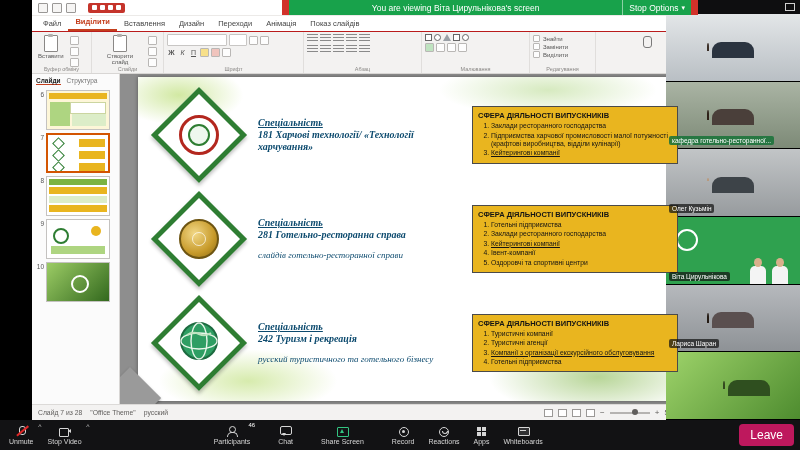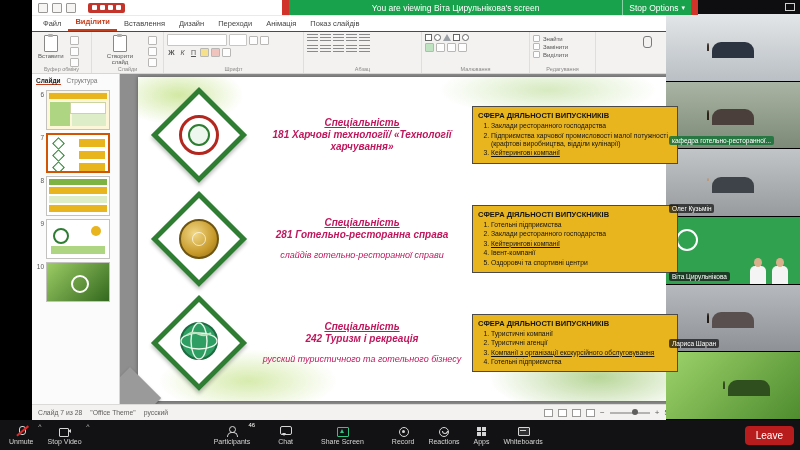--- a/index.html
+++ b/index.html
@@ -89,21 +89,21 @@
 
   .sec{display:flex;align-items:center;flex:1;position:relative;z-index:2;}
   .dcell{width:106px;display:flex;align-items:center;justify-content:center;flex:0 0 auto;}
   .dia{width:58px;height:58px;background:#fff;border:5px solid #2e7d32;transform:rotate(45deg);display:flex;align-items:center;justify-content:center;box-shadow:2px 2px 4px rgba(0,0,0,.25);}
   .emb{transform:rotate(-45deg);}
   .e1{width:40px;height:40px;border-radius:50%;background:#fff;border:3px solid #b3271e;position:relative;box-sizing:border-box;}
   .e1::after{content:"";position:absolute;inset:6px;border-radius:50%;border:2px solid #2e7d32;background:#eef7ee;}
   .e2{width:40px;height:40px;border-radius:50%;background:radial-gradient(circle at 38% 35%,#f2d887,#c79a2a 60%,#8a6a15);border:2px solid #6e5512;position:relative;box-sizing:border-box;}
   .e2::after{content:"";position:absolute;inset:11px;border-radius:50%;border:1.5px solid rgba(255,255,255,.7);}
 
-  .stext{flex:1;text-align:center;font-family:Liberation Sans, sans-serif;font-style:italic;color:#be185d;padding:0 6px;}
+  .stext{flex:1;text-align:left;font-family:Liberation Serif, serif;font-style:italic;color:#0c4a6e;padding:0 6px;}
   .spec-label{font-weight:bold;text-decoration:underline;font-size:10px;}
   .spec-name{font-weight:bold;font-size:10px;margin-top:1px;line-height:1.2;}
   .dept{font-size:9px;margin-top:9px;line-height:1.2;}
 
   .sphere{width:206px;flex:0 0 auto;background:#e9b51f;border:1px solid #4a4a4a;padding:4px 5px;box-sizing:border-box;color:#141414;margin-right:2px;}
   .sphere-title{font-size:7.5px;font-weight:bold;line-height:1.2;}
   .sphere ol{margin:2px 0 0 0;padding-left:13px;font-size:6.8px;line-height:1.25;}
   .sphere ol li{margin-bottom:1px;}
   .sphere ol li:nth-child(3){text-decoration:underline;}
 
@@ -166,21 +166,21 @@
   .i-chat::after{content:"";position:absolute;left:3px;bottom:1px;width:0;height:0;border-left:2px solid transparent;border-right:2px solid transparent;border-top:3px solid #d6d6d6;}
   .i-share::before{content:"";position:absolute;left:1px;top:2px;width:10px;height:8px;border:1px solid #33c481;border-radius:1px;}
   .i-share::after{content:"";position:absolute;left:4.5px;top:4px;width:0;height:0;border-left:2px solid transparent;border-right:2px solid transparent;border-bottom:4px solid #33c481;}
   .i-rec::before{content:"";position:absolute;left:2px;top:1.5px;width:8px;height:8px;border:1px solid #d6d6d6;border-radius:50%;}
   .i-rec::after{content:"";position:absolute;left:5px;top:4.5px;width:3px;height:3px;background:#d6d6d6;border-radius:50%;}
   .i-smile::before{content:"";position:absolute;left:2px;top:1.5px;width:8px;height:8px;border:1px solid #d6d6d6;border-radius:50%;}
   .i-smile::after{content:"";position:absolute;left:4.5px;top:5.5px;width:4px;height:2px;border:1px solid #d6d6d6;border-top:none;border-radius:0 0 4px 4px;}
   .i-apps::before{content:"";position:absolute;left:2px;top:2px;width:3.5px;height:3.5px;background:#d6d6d6;box-shadow:5px 0 0 #d6d6d6,0 5px 0 #d6d6d6,5px 5px 0 #d6d6d6;}
   .i-board::before{content:"";position:absolute;left:1px;top:2px;width:10px;height:7px;border:1px solid #d6d6d6;border-radius:1px;background:#fff2;}
   .i-board::after{content:"";position:absolute;left:3px;top:5px;width:6px;height:1px;background:#d6d6d6;}
-  .leave-btn{margin-left:auto;background:#b91c1c;color:#fff;border:none;border-radius:4px;font-size:10px;padding:4px 11px;font-family:inherit;cursor:pointer;}
+  .leave-btn{margin-left:auto;background:#be185d;color:#fff;border:none;border-radius:4px;font-size:12px;padding:4px 11px;font-family:inherit;cursor:pointer;}
   .gap-l{width:118px;flex:0 0 auto;}
   .gap-s{width:14px;flex:0 0 auto;}
 </style>
 </head>
 <body>
 
 <div class="stage">
 
   <div class="ppt">
 

